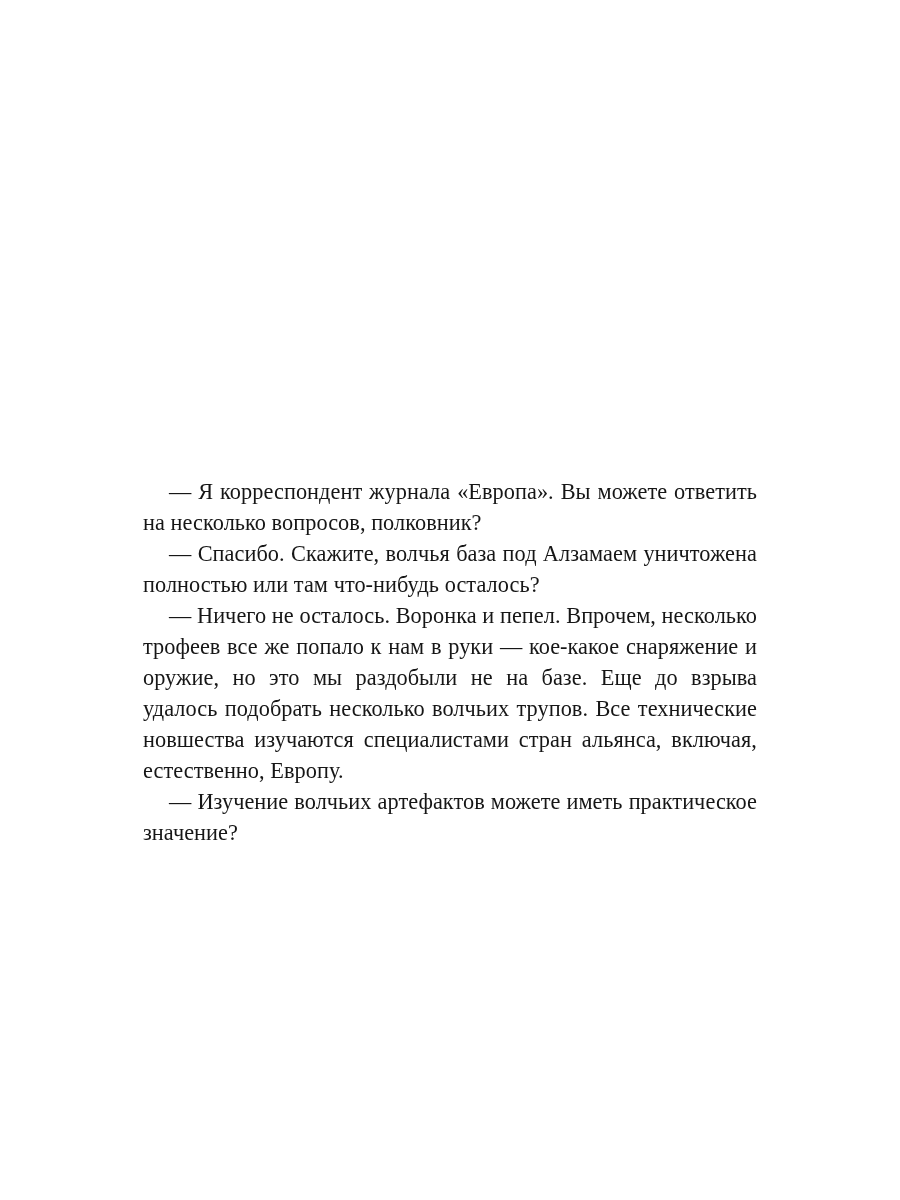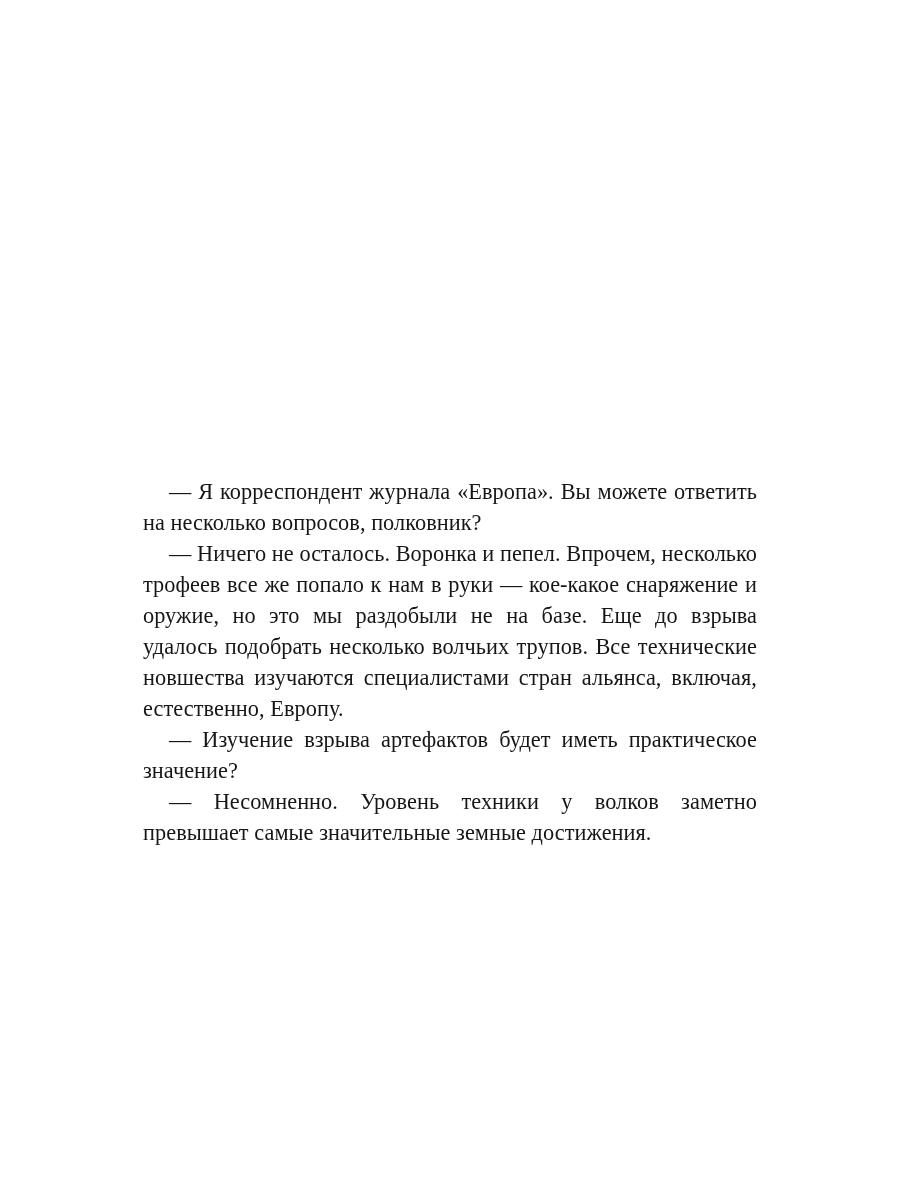--- a/index.html
+++ b/index.html
@@ -75,26 +75,26 @@
 
 <div class="page">
 
   <div class="page-header-zone"></div>
 
   <div class="text-column">
 
     <p class="para">— Я корреспондент журнала «Европа». Вы можете ответить на несколько вопросов, полковник?</p>
 
 
+    <p class="para">— Спасибо. Скажите, волчья база под Алзамаем уничтожена полностью или там что-нибудь осталось?</p>
 
     <p class="para">— Ничего не осталось. Воронка и пепел. Впрочем, несколько трофеев все же попало к нам в руки — кое-какое снаряжение и оружие, но это мы раздобыли не на базе. Еще до взрыва удалось подобрать несколько волчьих трупов. Все технические новшества изучаются специалистами стран альянса, включая, естественно, Европу.</p>
 
-    <p class="para">— Изучение взрыва артефактов будет иметь практическое значение?</p>
+    <p class="para">— Изучение волчьих артефактов можете иметь практическое значение?</p>
 
-    <p class="para">— Несомненно. Уровень техники у волков заметно превышает самые значительные земные достижения.</p>
 
 
 
   </div>
 
   <div class="page-footer-zone"></div>
 
 </div>
 
 </body></html>

